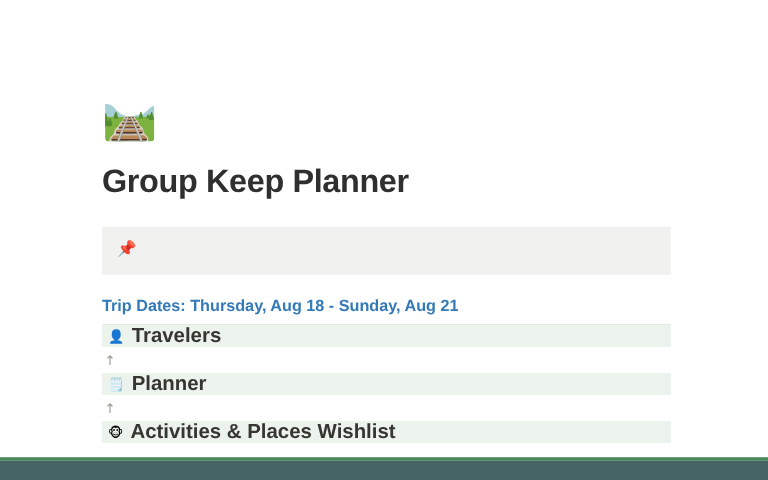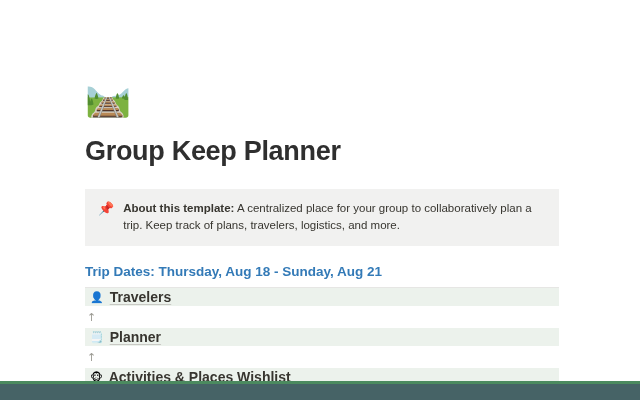--- a/index.html
+++ b/index.html
@@ -109,24 +109,23 @@
     width: 474px;
   }
   .row-link .emoji {
     font-size: 11px;
     font-family: "DejaVu Sans", sans-serif;
     line-height: 13px;
     margin-right: 6px;
     flex: 0 0 auto;
   }
   .row-link .label {
-    font-size: 14px;
+    font-size: 17px;
     font-weight: bold;
     color: #37352f;
-    text-decoration: underline;
     text-decoration-color: #c9c9c4;
     text-underline-offset: 2px;
     text-align: center;
   }
   .row-desc {
     height: 22px;
     display: flex;
     align-items: center;
     padding-left: 2px;
     box-sizing: border-box;
@@ -166,21 +165,20 @@
 <div class="page">
 
   <div class="content">
 
     <div class="page-icon">🛤️</div>
 
     <div class="page-title">Group Keep Planner</div>
 
     <div class="callout">
       <span class="callout-icon">📌</span>
-      <div class="callout-text"><b>About this template:</b><span> A centralized place for your group to collaboratively plan a trip. Keep track of plans, travelers, logistics, and more.</span></div>
     </div>
 
     <div class="dates-heading">Trip Dates: Thursday, Aug 18 - Sunday, Aug 21</div>
 
     <div class="divider"></div>
 
     <div class="list">
 
       <div class="row-link">
         <span class="emoji">👤</span>

